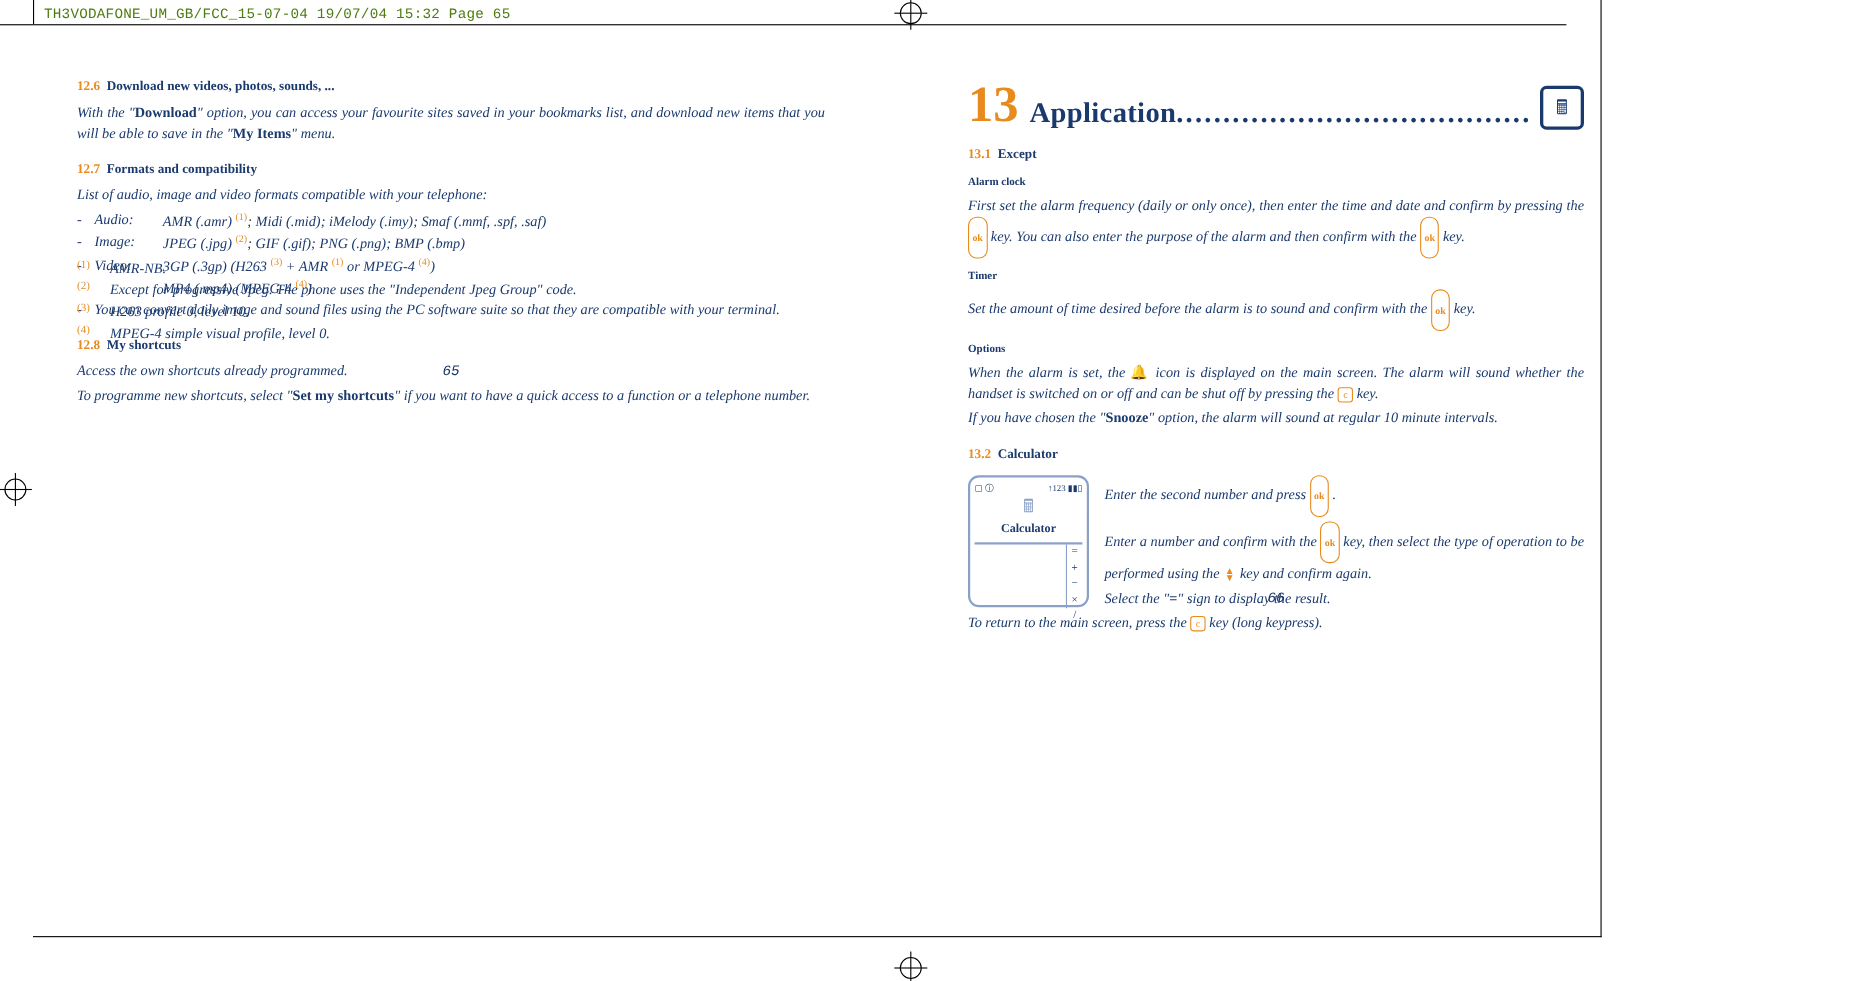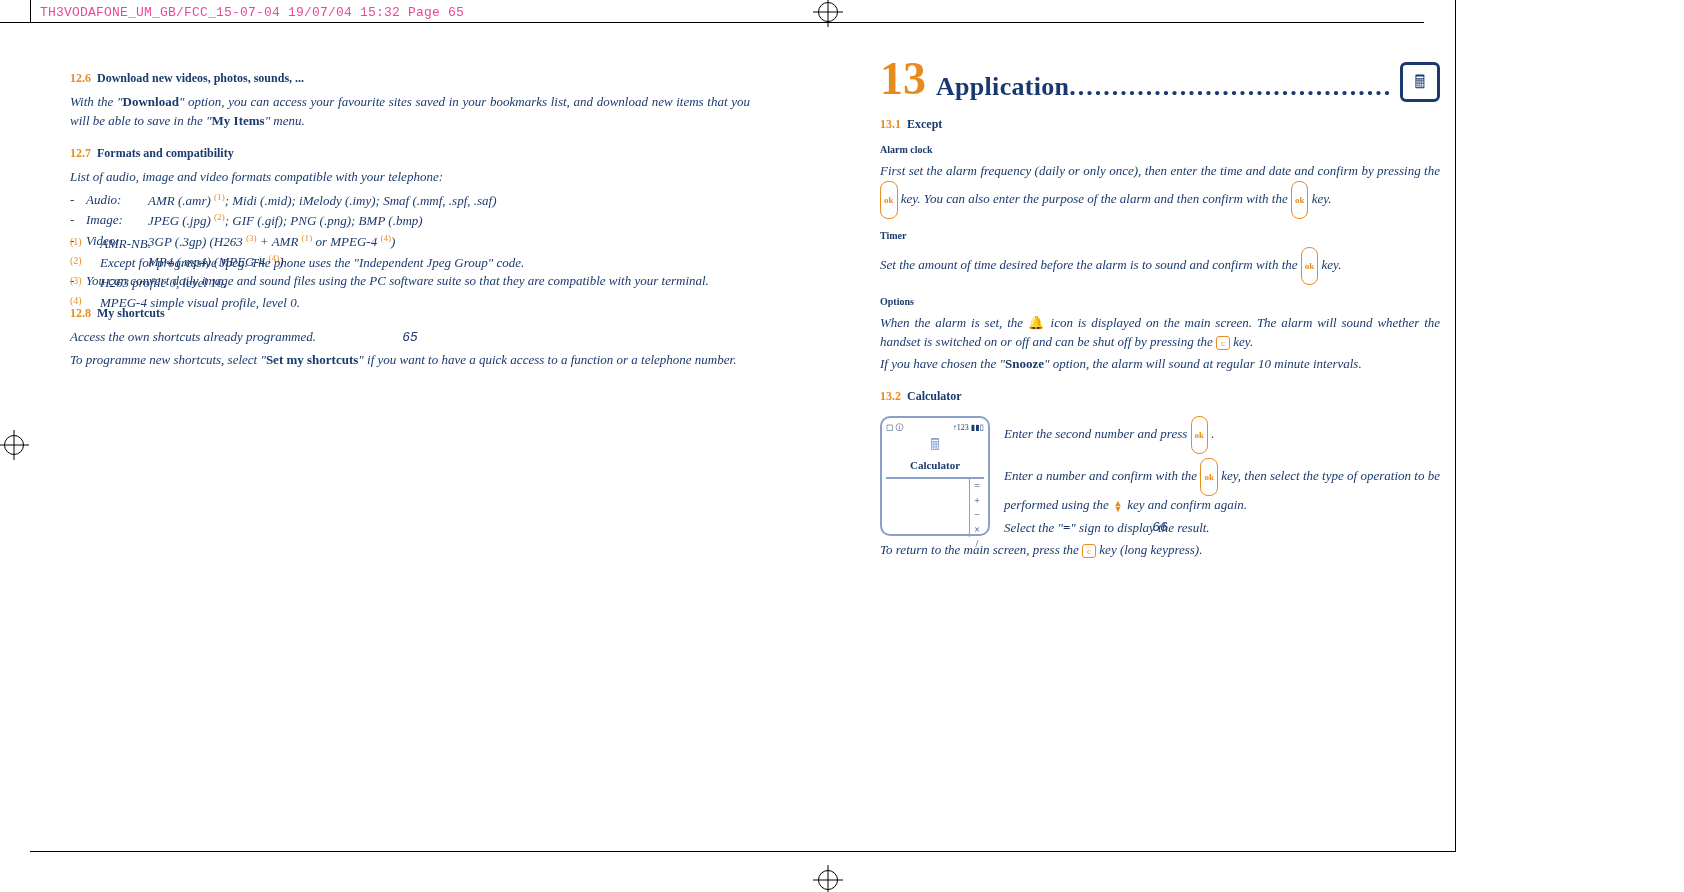--- a/index.html
+++ b/index.html
@@ -17,21 +17,21 @@
     position: relative;
     box-sizing: border-box;
   }
   
   .crop-header {
     position: absolute;
     top: 4px;
     left: 40px;
     font-family: "Courier New", monospace;
     font-size: 13px;
-    color: #ec4899;
+    color: #4d7c0f;
     letter-spacing: .2px;
   }
   .crop-lines-top {
     position: absolute;
     top: 0; left: 0; right: 0; height: 28px;
   }
   .crop-lines-top::before {
     content: "";
     position: absolute; top: 0; left: 0; right: 260px; height: 22px;
     border-bottom: 1px solid #000;
@@ -62,21 +62,21 @@
     left:30px; right:228px; bottom:40px;
     border-bottom:1px solid #000;
   }
 
   .page {
     position: absolute;
     top: 56px;
     width: 680px;
   }
   .page-left  { left: 70px; }
-  .page-right { left: 880px; }
+  .page-right { left: 880px; margin-top: 16px; }
 
   .sec-h {
     font-weight: bold;
     font-size: 12px;
     margin: 14px 0 6px;
   }
   .sec-h .num { color: #e88b1f; margin-right: 6px; }
   .sec-h .ttl { color: #1a3a6e; }
 
   .chap-row { display:flex; align-items:flex-end; gap:10px; margin-bottom:6px;}

